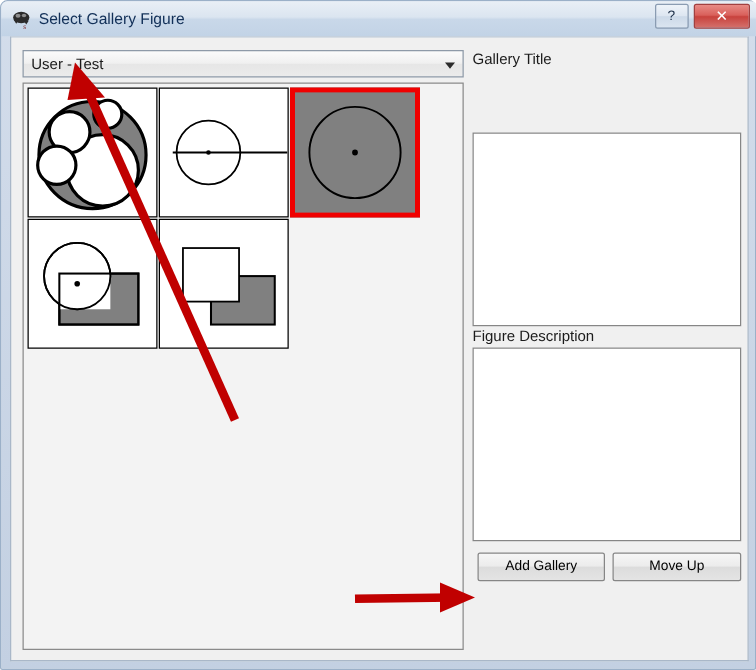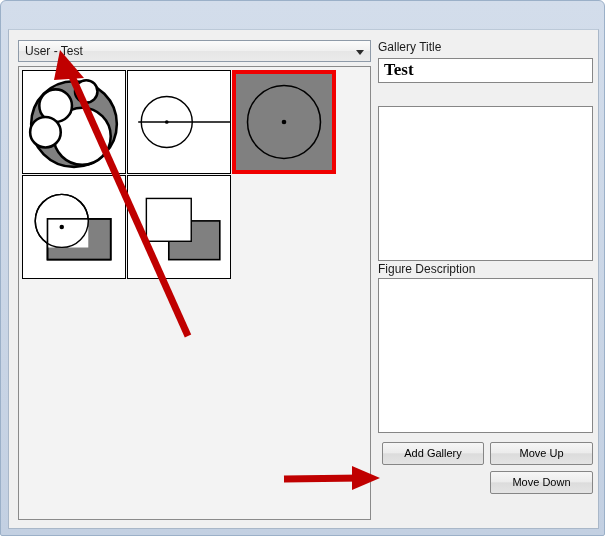--- a/index.html
+++ b/index.html
@@ -126,20 +126,38 @@
   }
 
   
   .annot{position:absolute;left:0;top:0;width:605px;height:536px;pointer-events:none;}
 </style>
 </head>
 <body>
 
 <div class="window">
 
+  <div class="titlebar">
+    <span class="title-icon">
+      <svg viewBox="0 0 17 17" width="17" height="17">
+        <ellipse cx="8" cy="7" rx="6.5" ry="4.6" fill="#2b2b2b"></ellipse>
+        <ellipse cx="5.4" cy="5.6" rx="2" ry="1.6" fill="#8e8e8e"></ellipse>
+        <ellipse cx="10.2" cy="5.4" rx="1.8" ry="1.4" fill="#8e8e8e"></ellipse>
+        <path d="M2 9 L4 12 L6 9 Z" fill="#2b2b2b"></path>
+        <path d="M10 9.5 L12 12.5 L14 9.5 Z" fill="#2b2b2b"></path>
+        <text x="9.5" y="16" font-size="6" fill="#7a2020" font-family="Liberation Serif, serif">s</text>
+      </svg>
+    </span>
+    <span class="title-text">Select Gallery Figure</span>
+
+    <span class="caption-btns">
+      <span class="cap-btn">?</span>
+      <span class="cap-btn close">✕</span>
+    </span>
+  </div>
 
   <div class="client">
 
     <div class="combo">
       <span class="combo-text">User - Test</span>
       <span class="combo-arrow"></span>
     </div>
 
     <div class="thumbpanel">
       <div class="thumbgrid">
@@ -187,32 +205,28 @@
             <rect x="18" y="22" width="44" height="42" fill="#ffffff" stroke="#000" stroke-width="1.4"></rect>
           </svg>
         </div>
 
       </div>
     </div>
 
     <div class="rightcol">
 
       <span class="fieldlabel" style="left:0px;top:4px;">Gallery Title</span>
-      <div class="textinput" style="left:0px;top:22px;width:215px;height:25px;">
-        <span class="val">Test</span>
-      </div>
 
       <div class="textarea" style="left:0px;top:70px;width:215px;height:155px;"></div>
 
       <span class="fieldlabel" style="left:0px;top:226px;">Figure Description</span>
       <div class="textarea" style="left:0px;top:242px;width:215px;height:155px;"></div>
 
       <div class="btn" style="left:4px;top:406px;width:102px;">Add Gallery</div>
       <div class="btn" style="left:112px;top:406px;width:103px;">Move Up</div>
-      <div class="btn" style="left:112px;top:435px;width:103px;">Move Down</div>
 
     </div>
   </div>
 </div>
 
 <svg class="annot" viewBox="0 0 605 536">
 
   <g>
     <line x1="188" y1="336" x2="70" y2="72" stroke="#c00000" stroke-width="7" stroke-linecap="butt"></line>
     <polygon points="60,50 84,78 54,80" fill="#c00000"></polygon>

